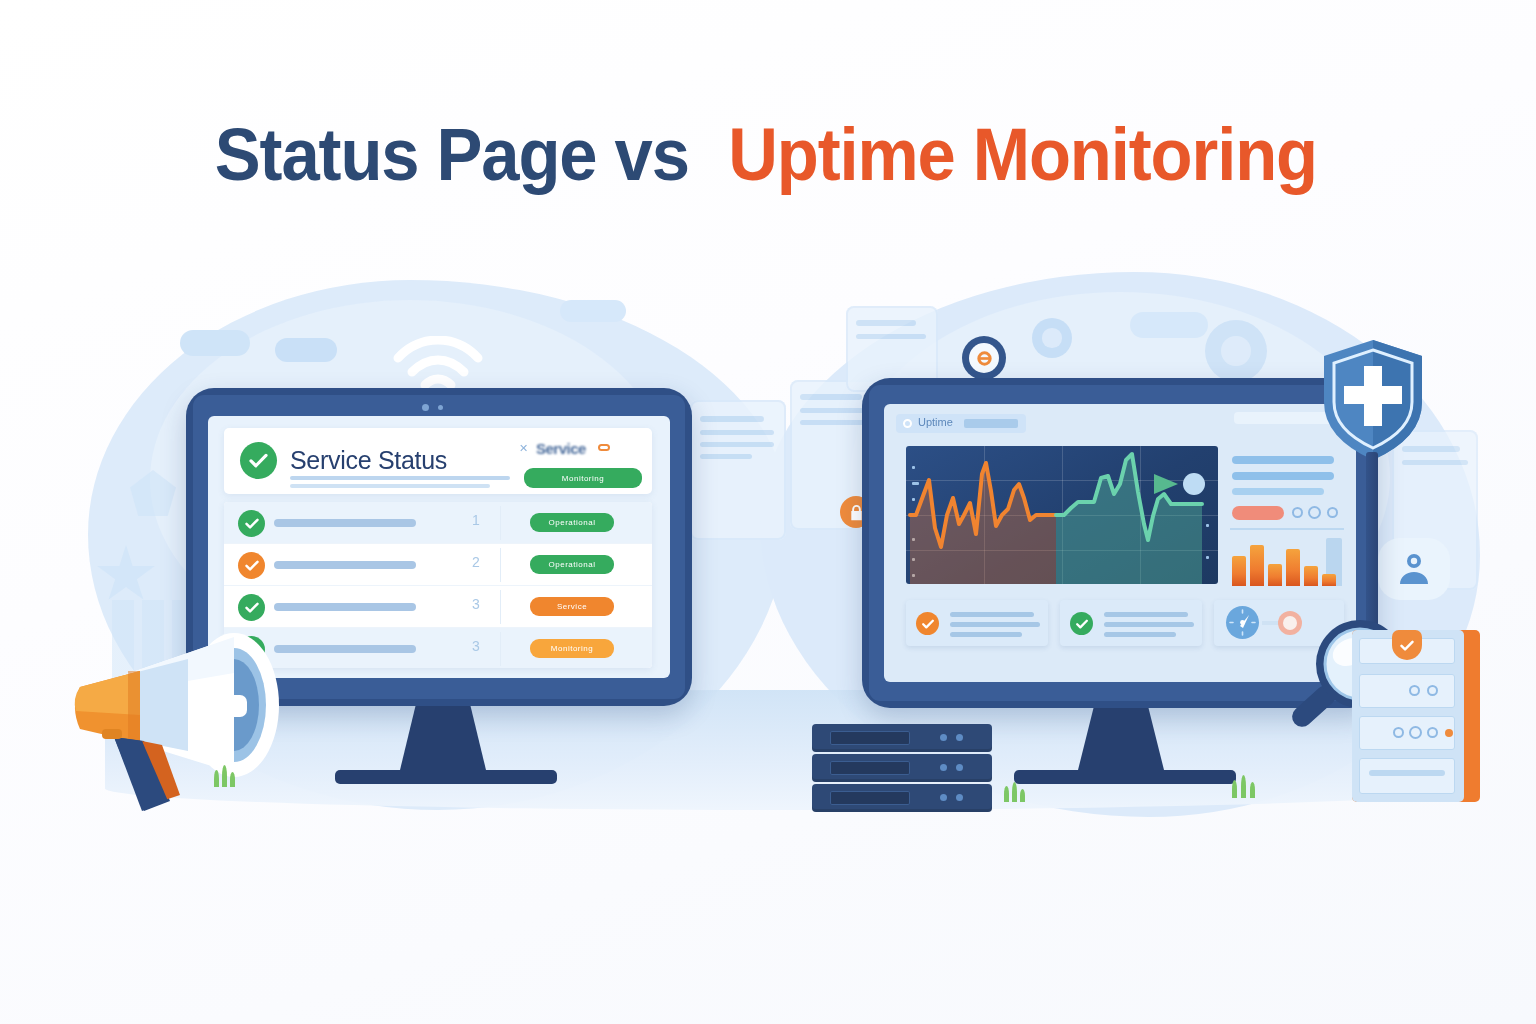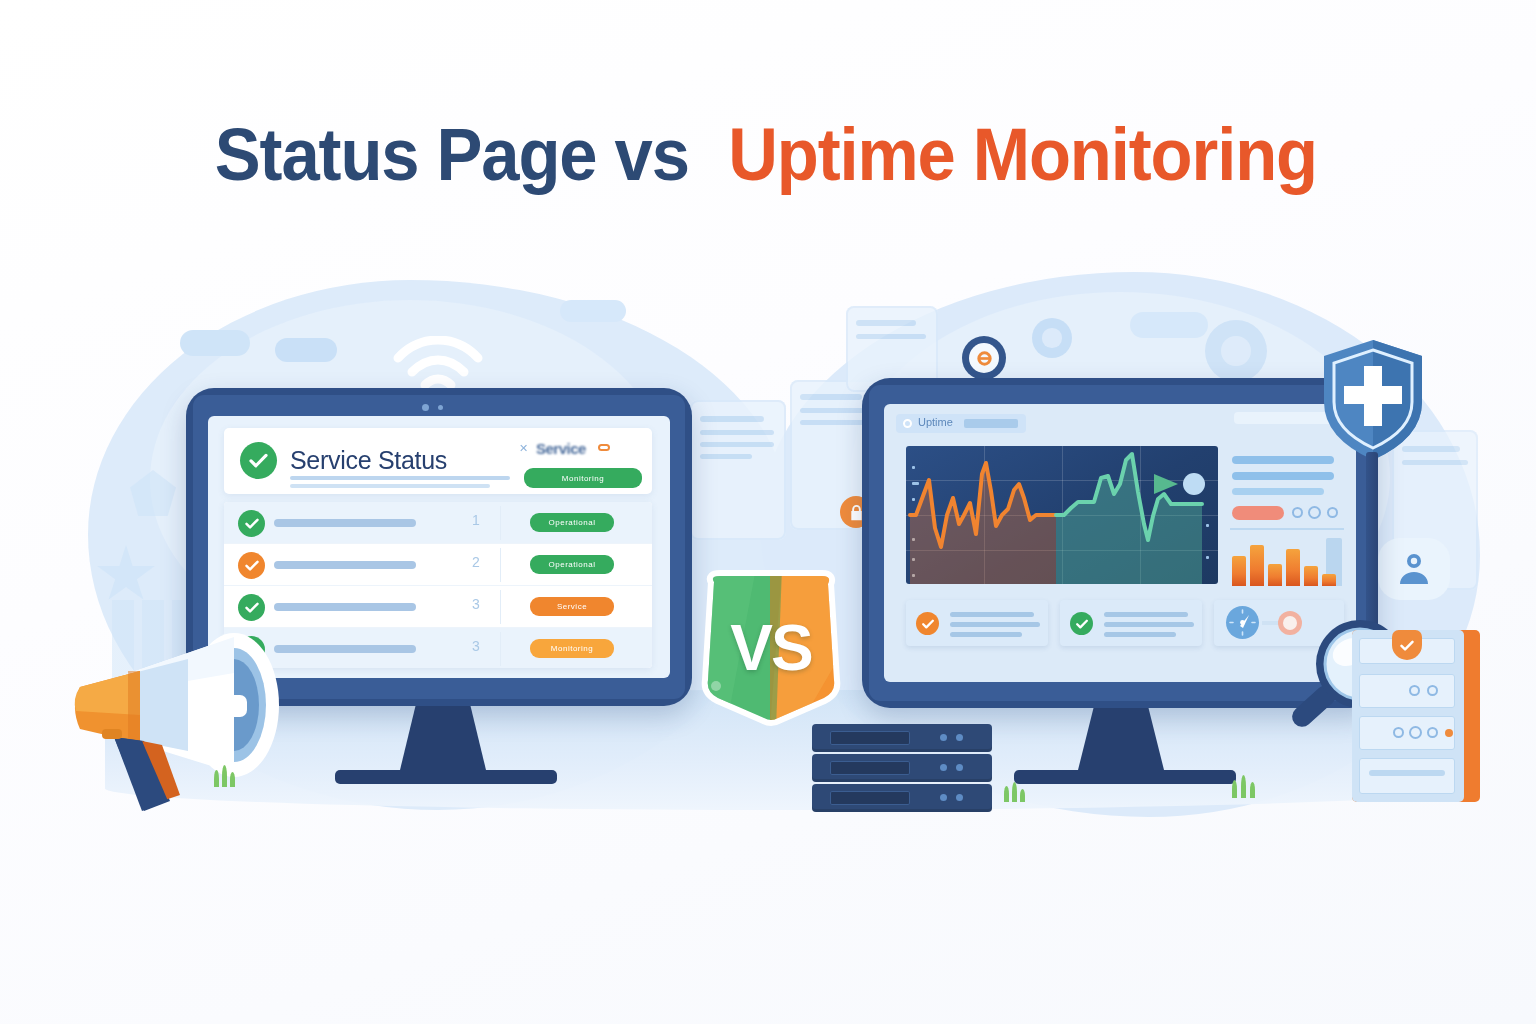--- a/index.html
+++ b/index.html
@@ -461,39 +461,20 @@
         <div style="position:absolute;left:64px;top:11px;width:24px;height:24px;border-radius:50%;background:#f2b1a0;">
           <div style="position:absolute;left:5px;top:5px;width:14px;height:14px;border-radius:50%;background:#f9f0ed;"></div>
         </div>
       </div>
 
     </div>
   </div>
   <div class="stand-neck" style="left:1078px;top:708px;width:86px;height:62px;"></div>
   <div class="stand-base" style="left:1014px;top:770px;width:222px;height:14px;"></div>
 
-  <div class="vs-badge">
-    <svg width="170" height="160" viewBox="0 0 170 160" style="position:absolute;left:0;top:0">
-      <defs>
-        <clipPath id="shieldclip">
-          <path d="M28 14 Q24 8 34 8 L136 8 Q146 8 142 16 L148 112 Q150 124 138 130 L92 150 Q85 154 78 150 L32 130 Q20 124 22 112 Z"></path>
-        </clipPath>
-      </defs>
-      <path d="M28 14 Q24 8 34 8 L136 8 Q146 8 142 16 L148 112 Q150 124 138 130 L92 150 Q85 154 78 150 L32 130 Q20 124 22 112 Z" fill="#ffffff" stroke="#ffffff" stroke-width="12" stroke-linejoin="round"></path>
-      <g clip-path="url(#shieldclip)">
-        <rect x="0" y="0" width="86" height="160" fill="#4fba72"></rect>
-        <rect x="84" y="0" width="90" height="160" fill="#f59331"></rect>
-        <path d="M0 0 L70 0 L40 160 L0 160 Z" fill="#5cc37c" opacity=".55"></path>
-        <path d="M96 0 L170 0 L170 60 L112 160 L84 160 Z" fill="#f7a948" opacity=".5"></path>
-        <path d="M84 0 L96 0 L90 160 L84 160 Z" fill="#2f9b57" opacity=".45"></path>
-        <circle cx="30" cy="118" r="5" fill="#ffffff" opacity=".35"></circle>
-      </g>
-    </svg>
-    <div class="vs-text">VS</div>
-  </div>
 
   <div class="mega">
     <svg width="270" height="210" viewBox="0 0 270 210">
 
       <ellipse cx="176" cy="90" rx="45" ry="72" fill="#ffffff"></ellipse>
       <ellipse cx="176" cy="90" rx="32" ry="57" fill="#9cc3e6"></ellipse>
       <ellipse cx="176" cy="90" rx="25" ry="46" fill="#6a9acb"></ellipse>
       <path d="M60 62 L176 22 L176 158 L60 122 Z" fill="#ffffff"></path>
       <path d="M60 62 L176 22 L176 58 L60 78 Z" fill="#f2f8fe"></path>
       <path d="M60 62 L130 44 L130 136 L60 122 Z" fill="#cfe3f6"></path>

